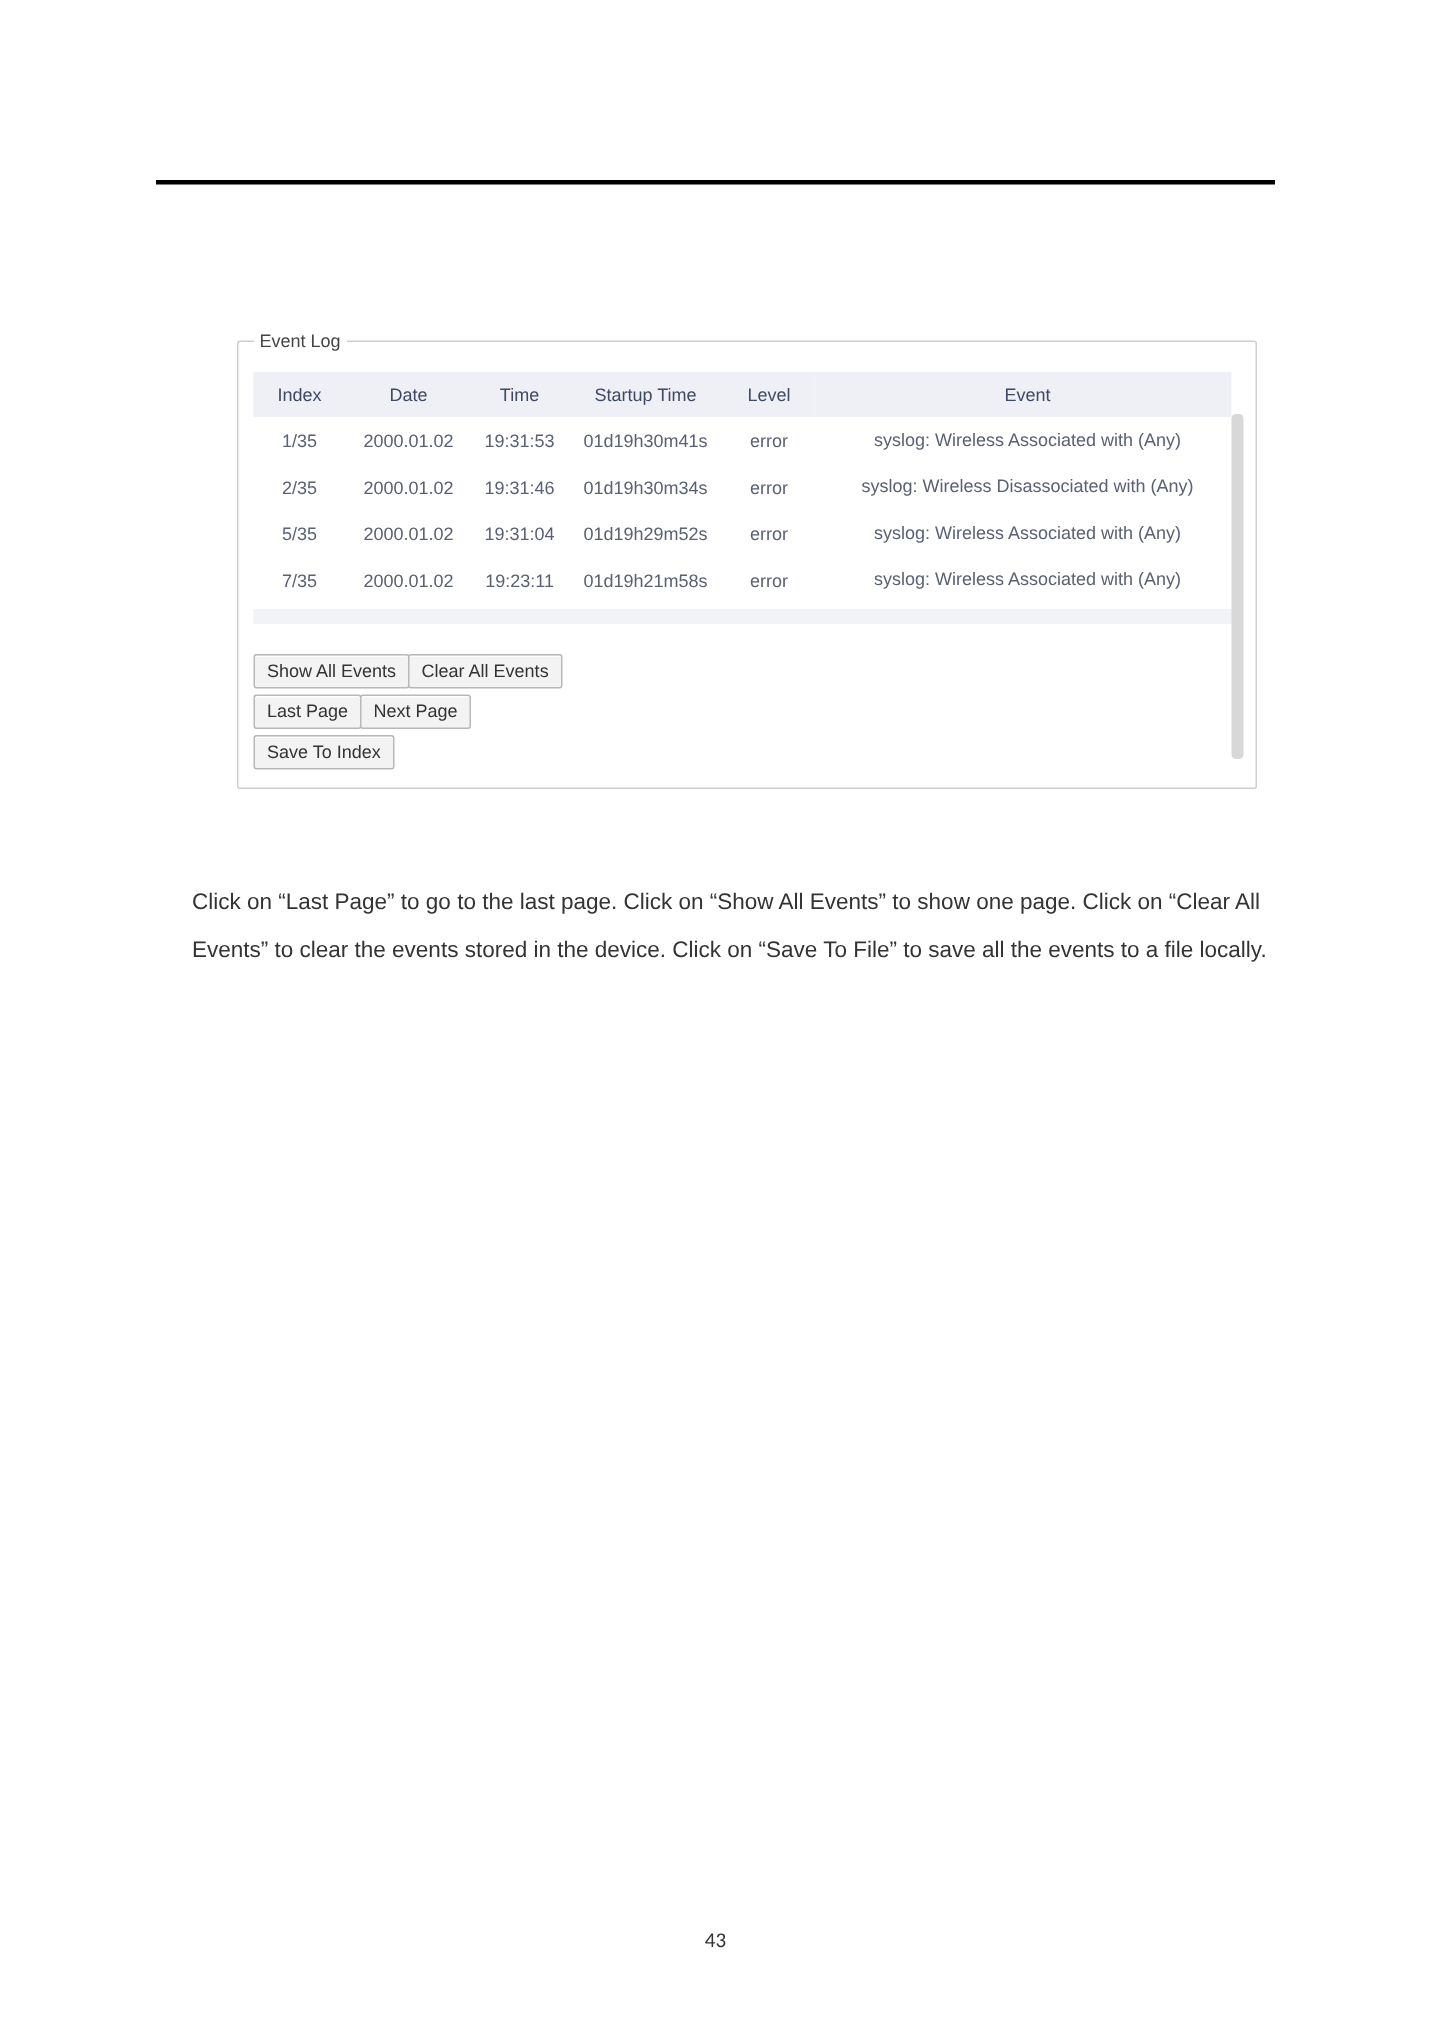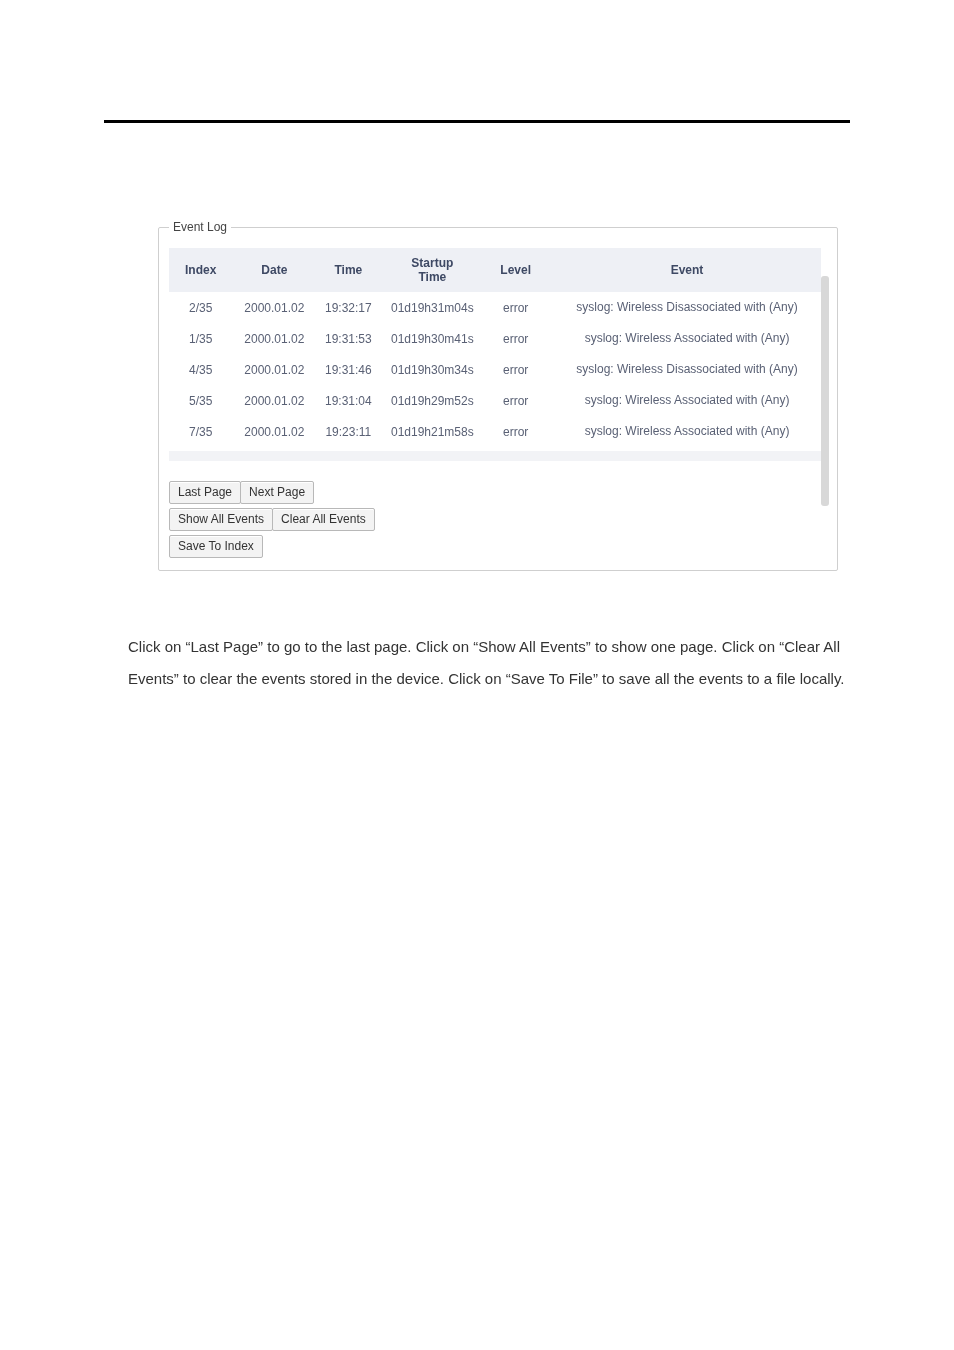--- a/index.html
+++ b/index.html
@@ -47,21 +47,21 @@
   table.evt {
     width: 100%;
     border-collapse: collapse;
     font-family: Arial, sans-serif;
     font-size: 12px;
     color: #555c72;
   }
   table.evt thead th {
     background: #eef0f5;
     color: #3e4964;
-    font-weight: bold;
+    font-weight: normal;
     text-align: center;
     padding: 8px 16px;
     font-size: 12px;
     border: none;
   }
   table.evt tbody td {
     text-align: center;
     padding: 8px 4px;
     color: #5a6175;
     font-size: 12px;
@@ -170,37 +170,29 @@
               <th>Index</th>
               <th>Date</th>
               <th>Time</th>
               <th>Startup Time</th>
               <th>Level</th>
               <th>Event</th>
             </tr>
           </thead>
           <tbody>
             <tr>
-              <td>2/35</td>
-              <td>2000.01.02</td>
-              <td>19:32:17</td>
-              <td>01d19h31m04s</td>
-              <td>error</td>
-              <td class="evt-msg">syslog: Wireless Disassociated with (Any)</td>
-            </tr>
-            <tr>
               <td>1/35</td>
               <td>2000.01.02</td>
               <td>19:31:53</td>
               <td>01d19h30m41s</td>
               <td>error</td>
               <td class="evt-msg">syslog: Wireless Associated with (Any)</td>
             </tr>
             <tr>
-              <td>4/35</td>
+              <td>2/35</td>
               <td>2000.01.02</td>
               <td>19:31:46</td>
               <td>01d19h30m34s</td>
               <td>error</td>
               <td class="evt-msg">syslog: Wireless Disassociated with (Any)</td>
             </tr>
             <tr>
               <td>5/35</td>
               <td>2000.01.02</td>
               <td>19:31:04</td>
@@ -222,28 +214,29 @@
         <div class="scrollbar">
           <div class="track"></div>
           <div class="thumb"></div>
         </div>
       </div>
 
       <div class="table-footer-stripe"></div>
 
       <div class="btn-rows">
         <div>
+          <span class="btn">Show All Events</span><span class="btn">Clear All Events</span>
+        </div>
+        <div>
           <span class="btn">Last Page</span><span class="btn">Next Page</span>
-        </div>
-        <div>
-          <span class="btn">Show All Events</span><span class="btn">Clear All Events</span>
         </div>
         <div>
           <span class="btn">Save To Index</span>
         </div>
       </div>
 
     </fieldset>
   </div>
 
   <div class="body-text">Click on “Last Page” to go to the last page. Click on “Show All Events” to show one page. Click on “Clear All Events” to clear the events stored in the device. Click on “Save To File” to save all the events to a file locally.</div>
 
+  <div class="page-number">43</div>
 </div>
 
 </body></html>

